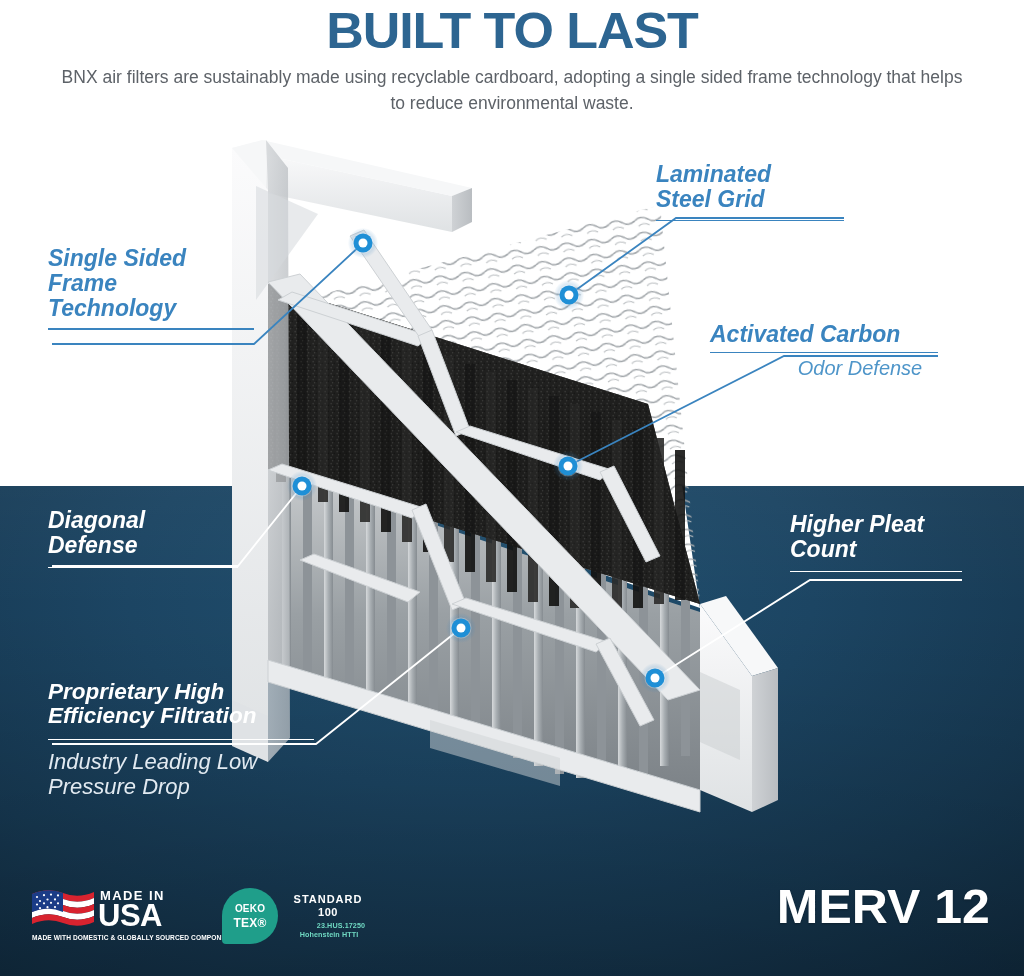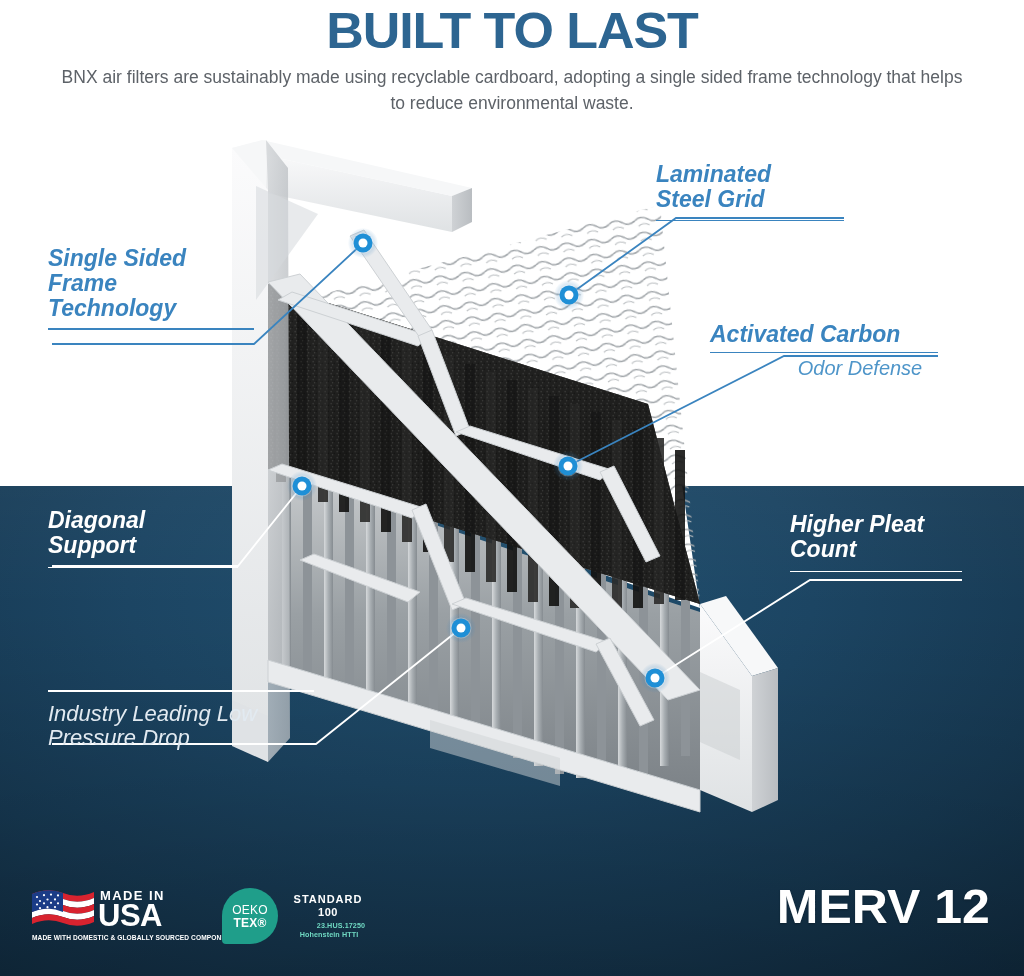--- a/index.html
+++ b/index.html
@@ -118,21 +118,21 @@
     font-size:6.6px; font-weight:bold; letter-spacing:0.1px; white-space:nowrap;
   }
 
   .badge-oeko { position:absolute; left:222px; top:888px; width:150px; height:58px; }
   .oeko-drop {
     position:absolute; left:0; top:0; width:56px; height:56px;
     background:#1f9e8a; border-radius:50% 50% 50% 4px;
   }
   .oeko-drop .t1 {
     position:absolute; left:0; top:15px; width:56px; text-align:center;
-    color:#ffffff; font-size:12px; font-weight:normal; letter-spacing:0.2px;
+    color:#ffffff; font-size:10px; font-weight:bold; letter-spacing:0.2px;
   }
   .oeko-drop .t2 {
     position:absolute; left:0; top:28px; width:56px; text-align:center;
     color:#ffffff; font-size:12px; font-weight:bold; letter-spacing:0.2px;
   }
   .oeko-std {
     position:absolute; left:62px; top:5px; width:88px; text-align:center;
     color:#ffffff; font-size:11px; font-weight:bold; letter-spacing:1px;
   }
   .oeko-100 {
@@ -377,31 +377,33 @@
   </div>
 
   <div class="callout c-blue" id="co-carbon">
     <div class="head">Activated Carbon</div>
     <hr class="rule">
     <div class="sub">Odor Defense</div>
   </div>
 
   <div class="callout c-white" id="co-diag">
     <div class="head">Diagonal
-Support</div>
+Defense</div>
     <hr class="rule">
   </div>
 
   <div class="callout c-white" id="co-pleat">
     <div class="head">Higher Pleat
 Count</div>
     <hr class="rule">
   </div>
 
   <div class="callout c-white" id="co-prop">
+    <div class="head">Proprietary High
+Efficiency Filtration</div>
     <hr class="rule">
     <div class="sub">Industry Leading Low
 Pressure Drop</div>
   </div>
 
   <div class="badge-usa">
     <svg class="usa-flag" viewBox="0 0 62 40">
       <path d="M0 6 q16 -7 31 -1 q15 6 31 -1 v6 q-16 7 -31 1 Q16 5 0 12 Z" fill="#d8232f"></path>
       <path d="M0 12 q16 -7 31 -1 q15 6 31 -1 v6 q-16 7 -31 1 Q16 11 0 18 Z" fill="#ffffff"></path>
       <path d="M0 18 q16 -7 31 -1 q15 6 31 -1 v6 q-16 7 -31 1 Q16 17 0 24 Z" fill="#d8232f"></path>

